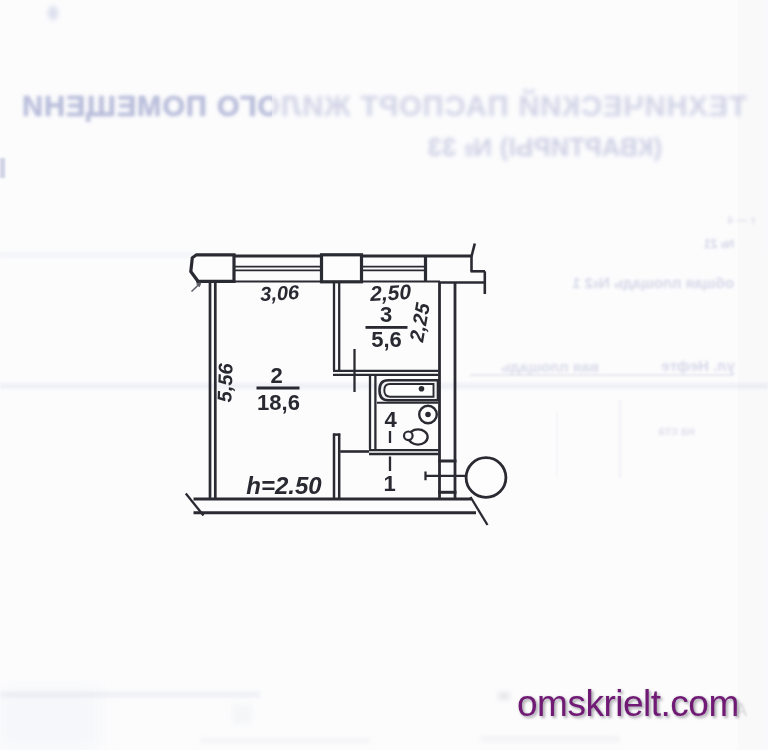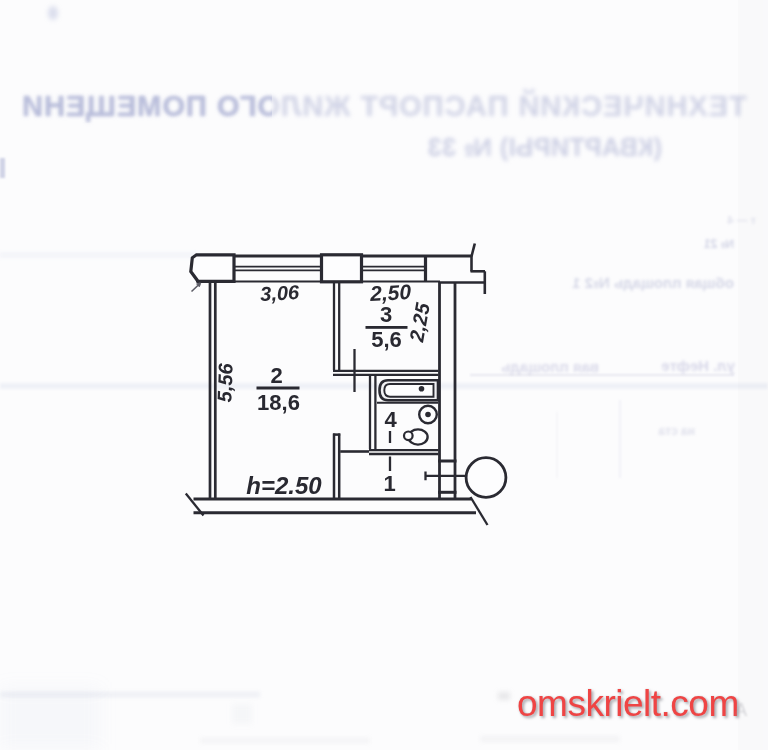--- a/index.html
+++ b/index.html
@@ -200,21 +200,21 @@
   </g>
 </svg>
 
 <div class="abs" style="left:0;top:688px;width:100px;height:62px;background:rgba(168,178,214,0.07);filter:blur(9px);"></div>
 
 <div class="abs" style="left:0;top:692px;width:260px;height:5px;background:rgba(152,160,192,0.14);filter:blur(2px);"></div>
 
 <div class="abs" style="left:232px;top:704px;width:20px;height:20px;background:rgba(160,165,190,0.07);filter:blur(3px);"></div>
 
 <div class="abs" style="left:517px;top:683px;font-size:37px;letter-spacing:-0.5px;
-     color:#ef4444;text-shadow:2px 2px 3px rgba(120,120,128,0.62), 0 0 2px rgba(152,152,160,0.32);white-space:nowrap;">omskrielt.com</div>
+     color:#701a75;text-shadow:2px 2px 3px rgba(120,120,128,0.62), 0 0 2px rgba(152,152,160,0.32);white-space:nowrap;">omskrielt.com</div>
 
 <div class="abs" style="left:498px;top:692px;width:12px;height:8px;background:rgba(165,165,170,0.22);filter:blur(2.5px);"></div>
 
 <div class="abs" style="left:200px;top:738px;width:170px;height:5px;background:rgba(182,182,188,0.12);filter:blur(2.5px);"></div>
 
 <div class="abs" style="left:480px;top:736px;width:140px;height:6px;background:rgba(182,182,188,0.12);filter:blur(2.5px);"></div>
 
 <div class="abs" style="left:735px;top:700px;color:rgba(158,158,165,0.4);font-size:18px;filter:blur(1.2px);">A</div>
 
 </body></html>

